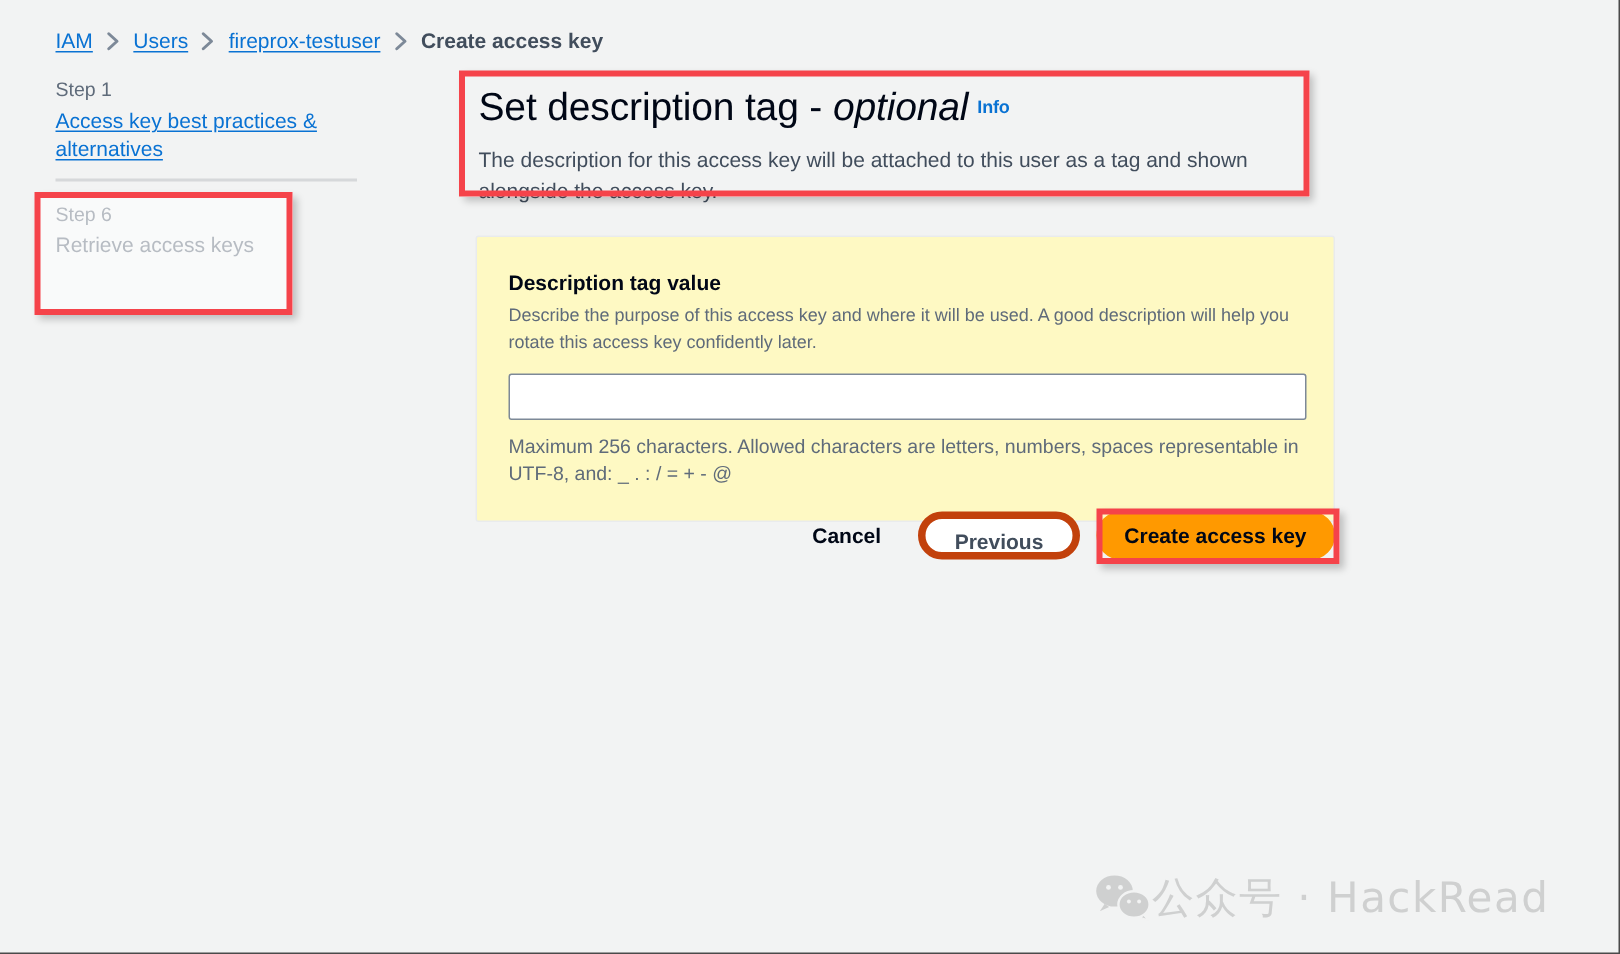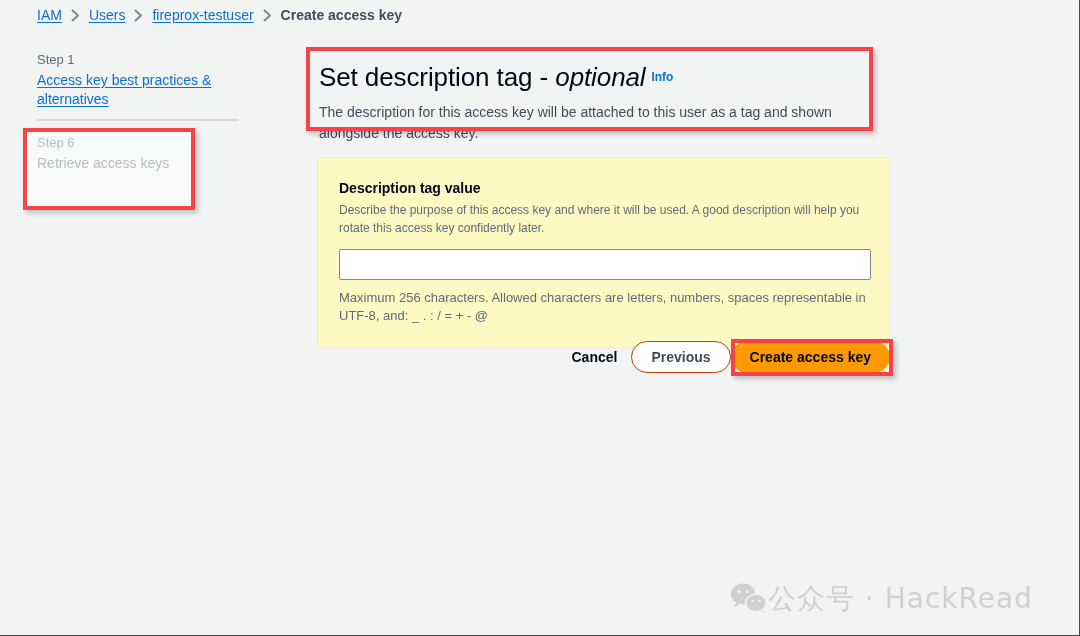--- a/index.html
+++ b/index.html
@@ -23,21 +23,21 @@
     box-sizing: border-box;
     border-right: 1px solid #4a4a4a;
     border-bottom: 1px solid #4a4a4a;
     overflow: hidden;
   }
 
   
   .breadcrumb {
     position: absolute;
     left: 37px;
-    top: 5px;
+    top: 17px;
     display: flex;
     align-items: center;
     font-size: 14px;
     line-height: 20px;
     white-space: nowrap;
   }
   .crumb-link {
     color: #0972d3;
     text-decoration: underline;
     text-underline-offset: 2px;
@@ -129,21 +129,21 @@
     left: 731px;
     top: 339px;
     width: 162px;
     height: 37px;
   }
 
   
   .main {
     position: absolute;
     left: 317px;
-    top: 58px;
+    top: 52px;
     width: 574px;
   }
   .page-heading {
     font-size: 26px;
     line-height: 32px;
     color: #000716;
     font-weight: normal;
     margin: 0;
     padding: 3px 0 0 2px;
     letter-spacing: -0.1px;
@@ -216,41 +216,42 @@
 
   
   .actions {
     position: absolute;
     left: 317px;
     top: 341px;
     width: 573px;
     display: flex;
     justify-content: flex-end;
     align-items: center;
+    gap: 11px;
   }
   .btn {
     font-family: "Liberation Sans", sans-serif;
     font-size: 14px;
     font-weight: bold;
     border-radius: 16px;
     box-sizing: border-box;
     cursor: pointer;
     line-height: 1;
     white-space: nowrap;
   }
   .btn-link {
     background: transparent;
     border: none;
     color: #000716;
     padding: 8px 14px;
     height: 32px;
   }
   .btn-normal {
     background: #ffffff;
-    border: 1px solid #c2410c;
+    border: 5px solid #c2410c;
     color: #414d5c;
     padding: 8px 19px;
     height: 32px;
   }
   .btn-primary {
     background: #ff9900;
     border: 1px solid #ff9900;
     color: #000716;
     padding: 8px 18px;
     height: 32px;

